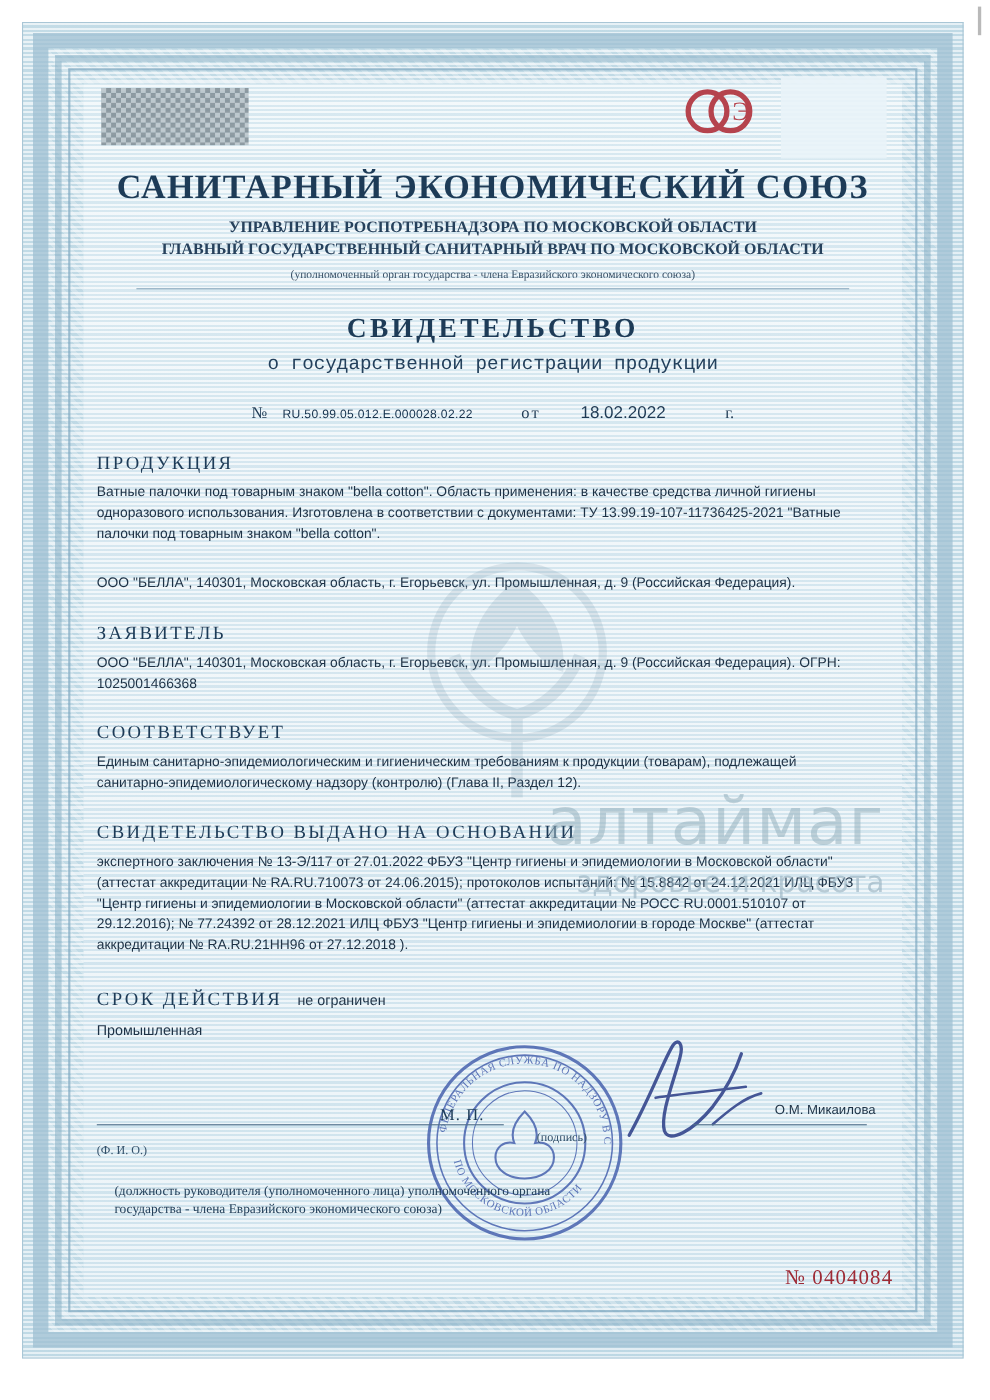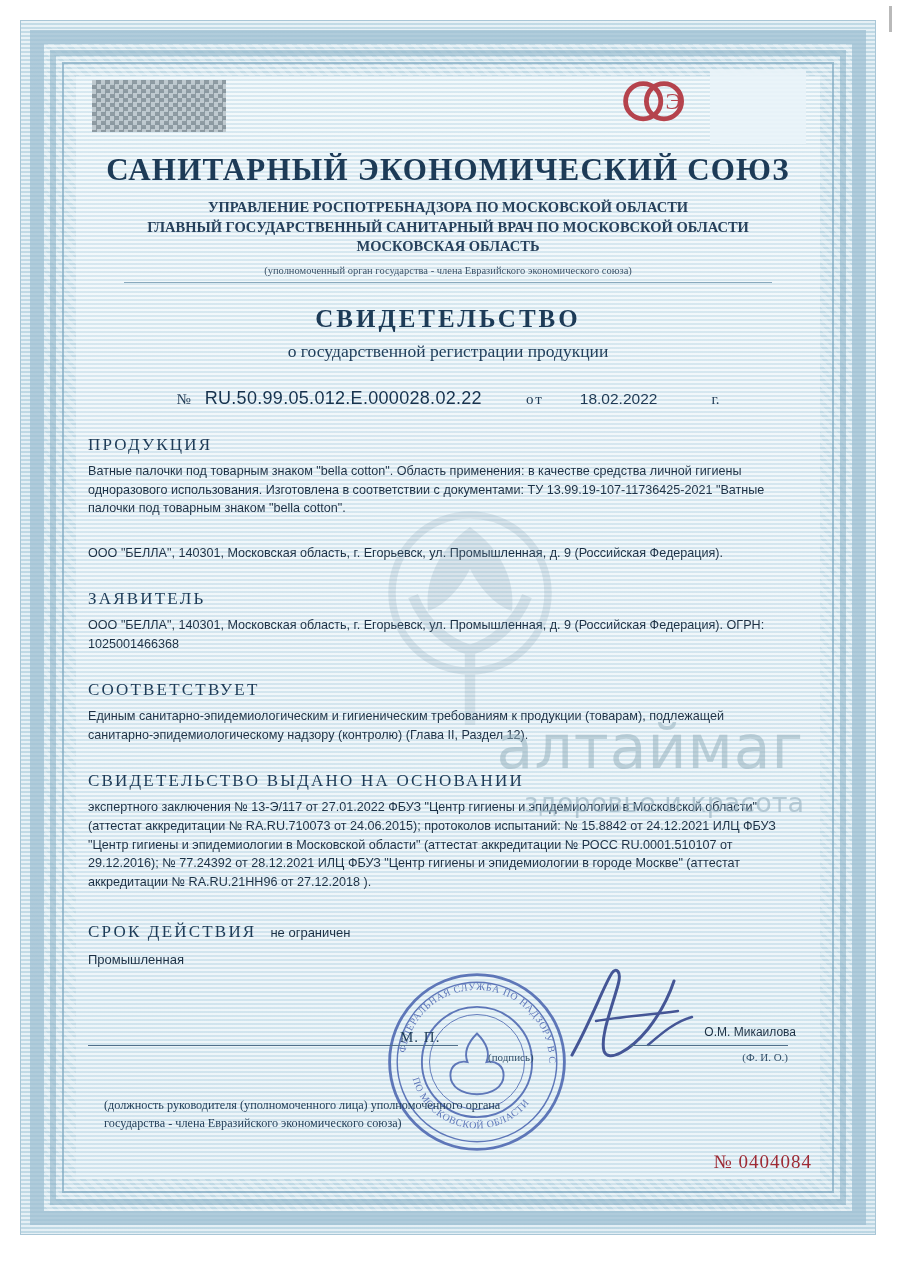--- a/index.html
+++ b/index.html
@@ -188,41 +188,41 @@
     text-align: center;
     font-family: "Liberation Serif", serif;
     font-size: 25px;
     font-weight: bold;
     letter-spacing: 3px;
     color: #1d3b57;
     margin-top: 22px;
   }
   .doc-subtitle {
     text-align: center;
-    font-family: Liberation Serif, serif;
+    font-family: Liberation Mono, monospace;
     font-size: 17.5px;
     color: #23405c;
     margin-top: 8px;
   }
 
   
   .number-line {
     display: flex;
     align-items: baseline;
     justify-content: center;
     gap: 14px;
     margin-top: 26px;
     font-family: "Liberation Serif", serif;
     font-size: 15px;
     color: #1f3a54;
   }
   .number-line .num-label { font-size: 15px; }
   .number-line .num-value {
     font-family: "Liberation Sans", sans-serif;
-    font-size: 18px;
+    font-size: 11px;
     letter-spacing: .3px;
     color: #16324d;
   }
   .number-line .ot { margin-left: 30px; letter-spacing: 2px; }
   .number-line .date-value {
     font-family: "Liberation Sans", sans-serif;
     font-size: 15.5px;
     margin-left: 22px;
   }
   .number-line .god { margin-left: 40px; }
@@ -305,20 +305,21 @@
   .sig-caps {
     position: absolute;
     left: 6px;
     top: 50px;
     width: 700px;
     display: flex;
     justify-content: space-between;
     font-family: "Liberation Serif", serif;
     font-size: 11px;
     color: #33506a;
+    flex-direction: column;
   }
   .podpis { margin-left: 400px; }
   .fio { }
   .sig-name {
     position: absolute;
     right: 18px;
     top: 24px;
     font-family: "Liberation Sans", sans-serif;
     font-size: 12px;
     color: #1d3145;
@@ -413,21 +414,20 @@
         </svg>
       </div>
       <div class="corner-blank"></div>
     </div>
 
     <div class="eaeu-title">САНИТАРНЫЙ ЭКОНОМИЧЕСКИЙ СОЮЗ</div>
 
     <div class="org-lines">
       <div>УПРАВЛЕНИЕ РОСПОТРЕБНАДЗОРА ПО МОСКОВСКОЙ ОБЛАСТИ</div>
       <div>ГЛАВНЫЙ ГОСУДАРСТВЕННЫЙ САНИТАРНЫЙ ВРАЧ ПО МОСКОВСКОЙ ОБЛАСТИ</div>
-      <div>МОСКОВСКАЯ ОБЛАСТЬ</div>
     </div>
 
     <div class="auth-note">(уполномоченный орган государства - члена Евразийского экономического союза)</div>
     <div class="rule"></div>
 
     <div class="doc-title">СВИДЕТЕЛЬСТВО</div>
     <div class="doc-subtitle">о государственной регистрации продукции</div>
 
     <div class="number-line">
       <span class="num-label">№</span>

